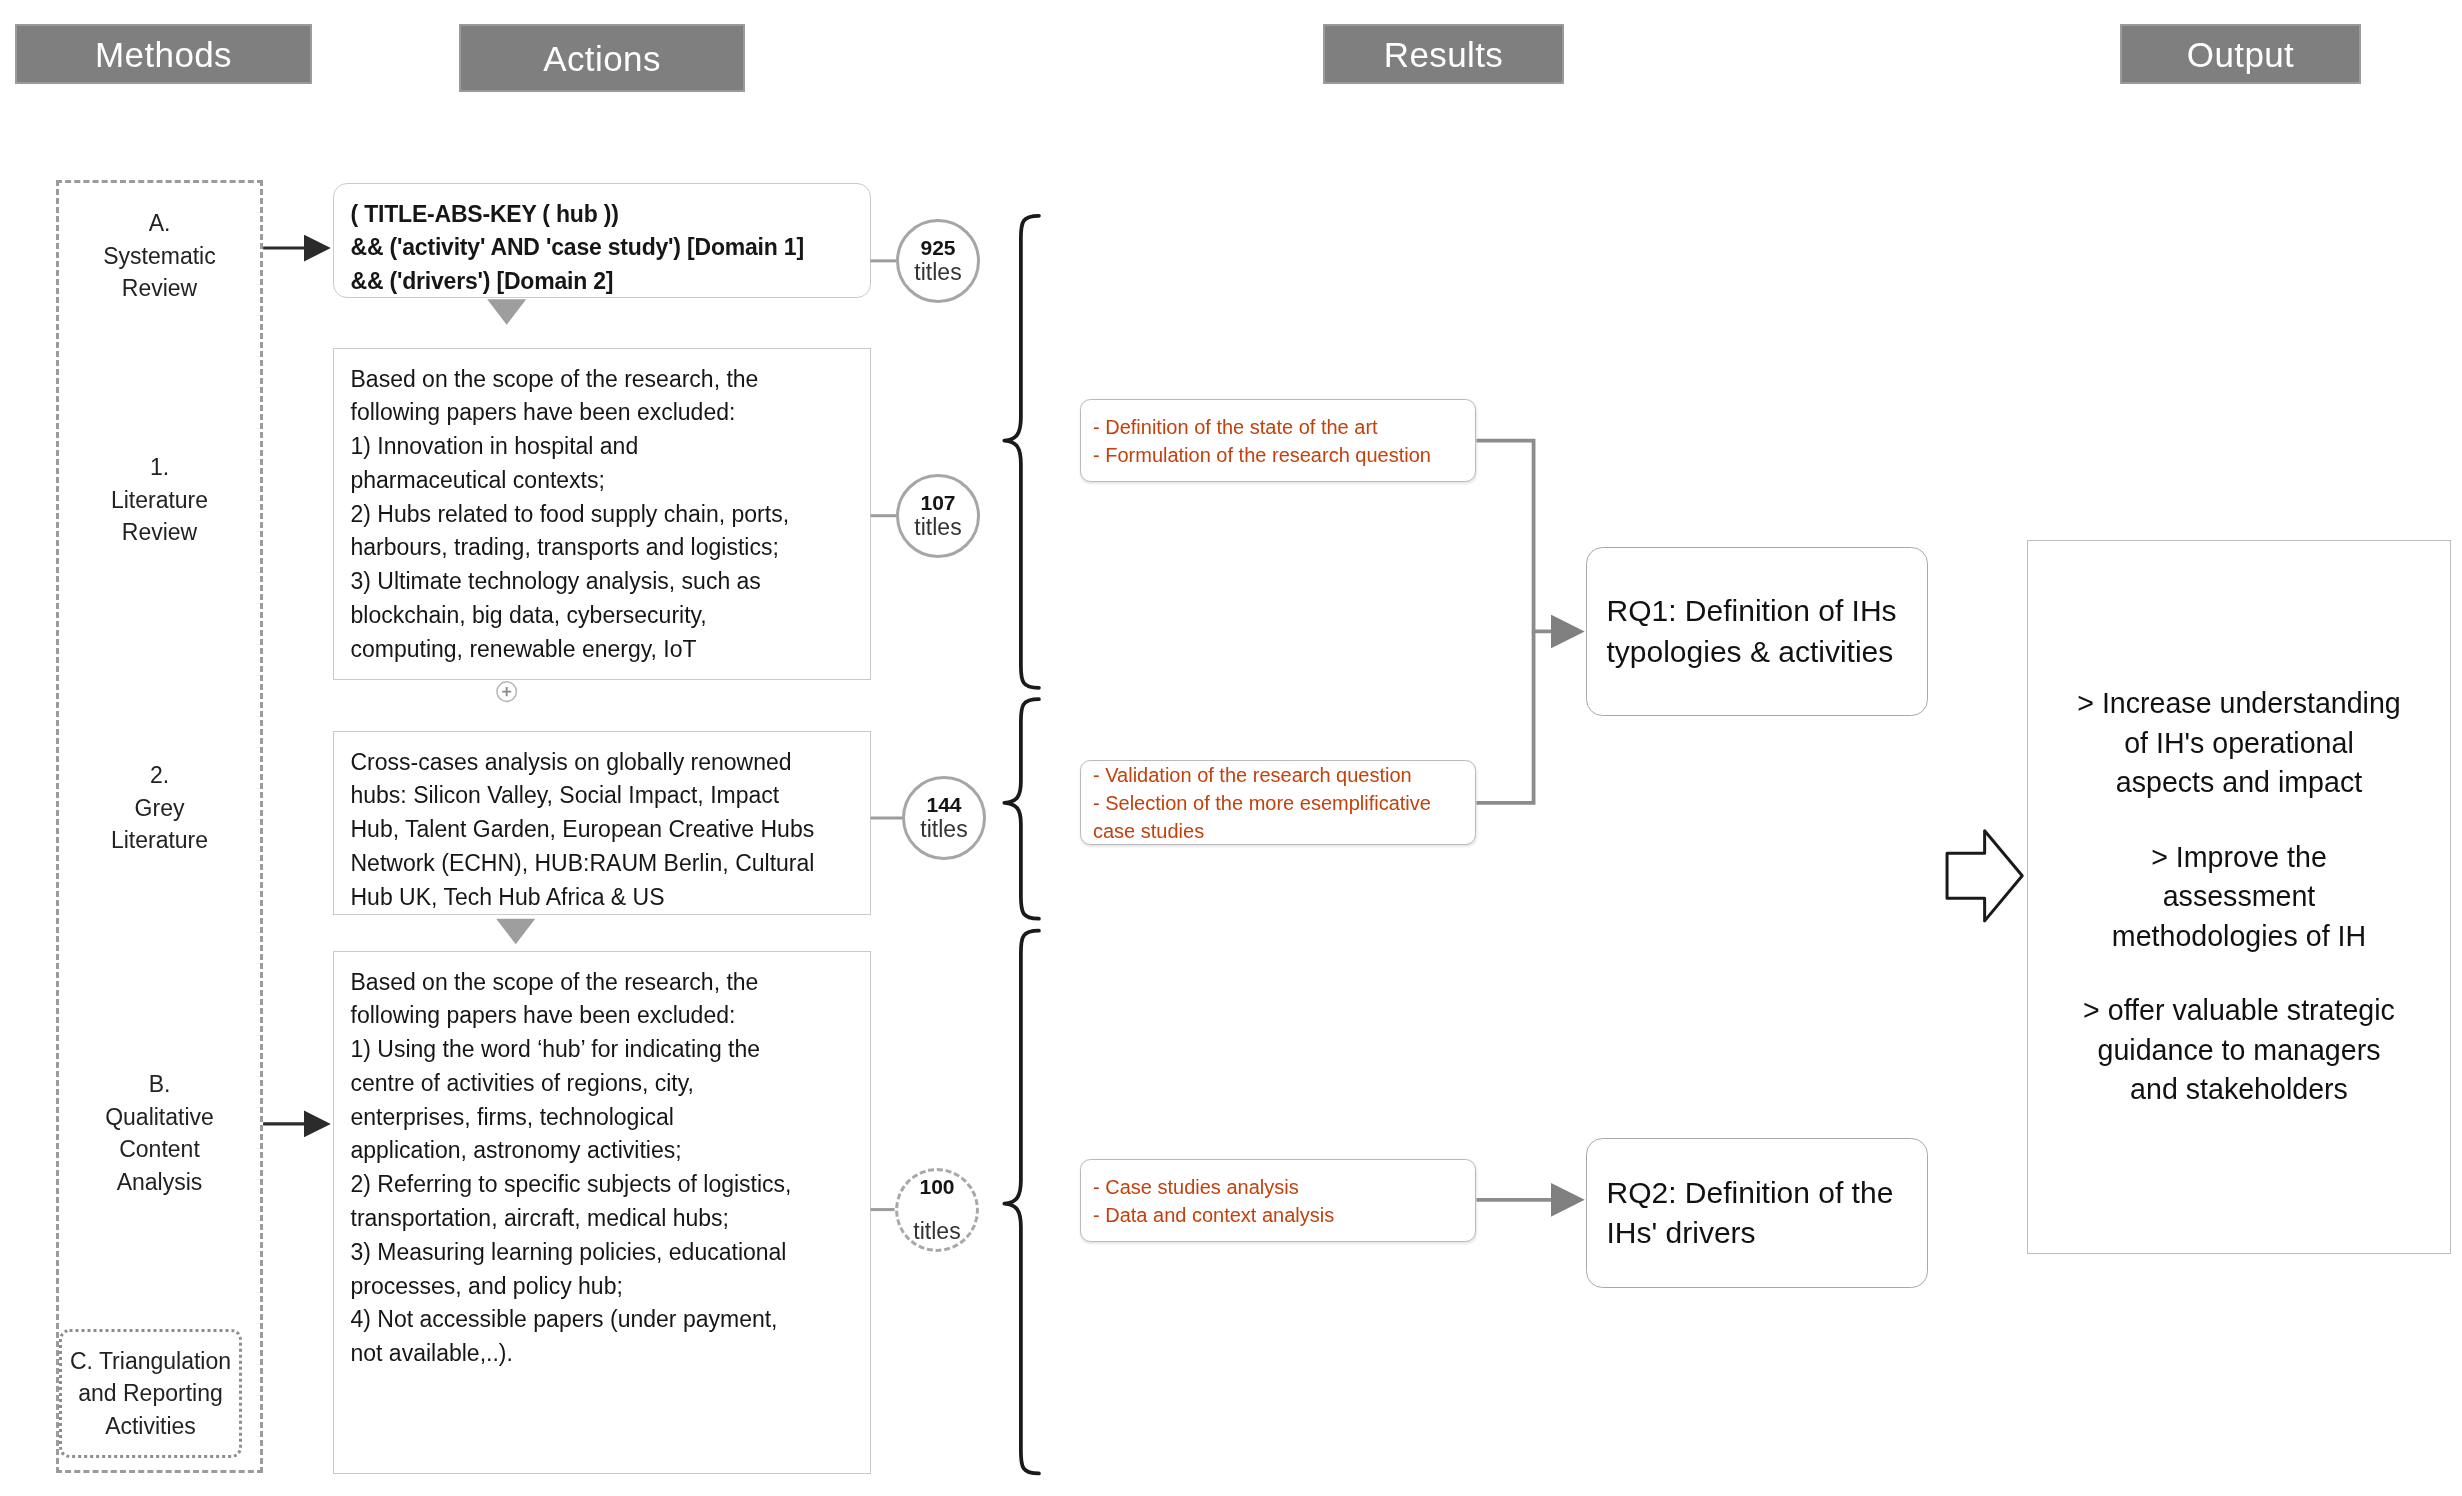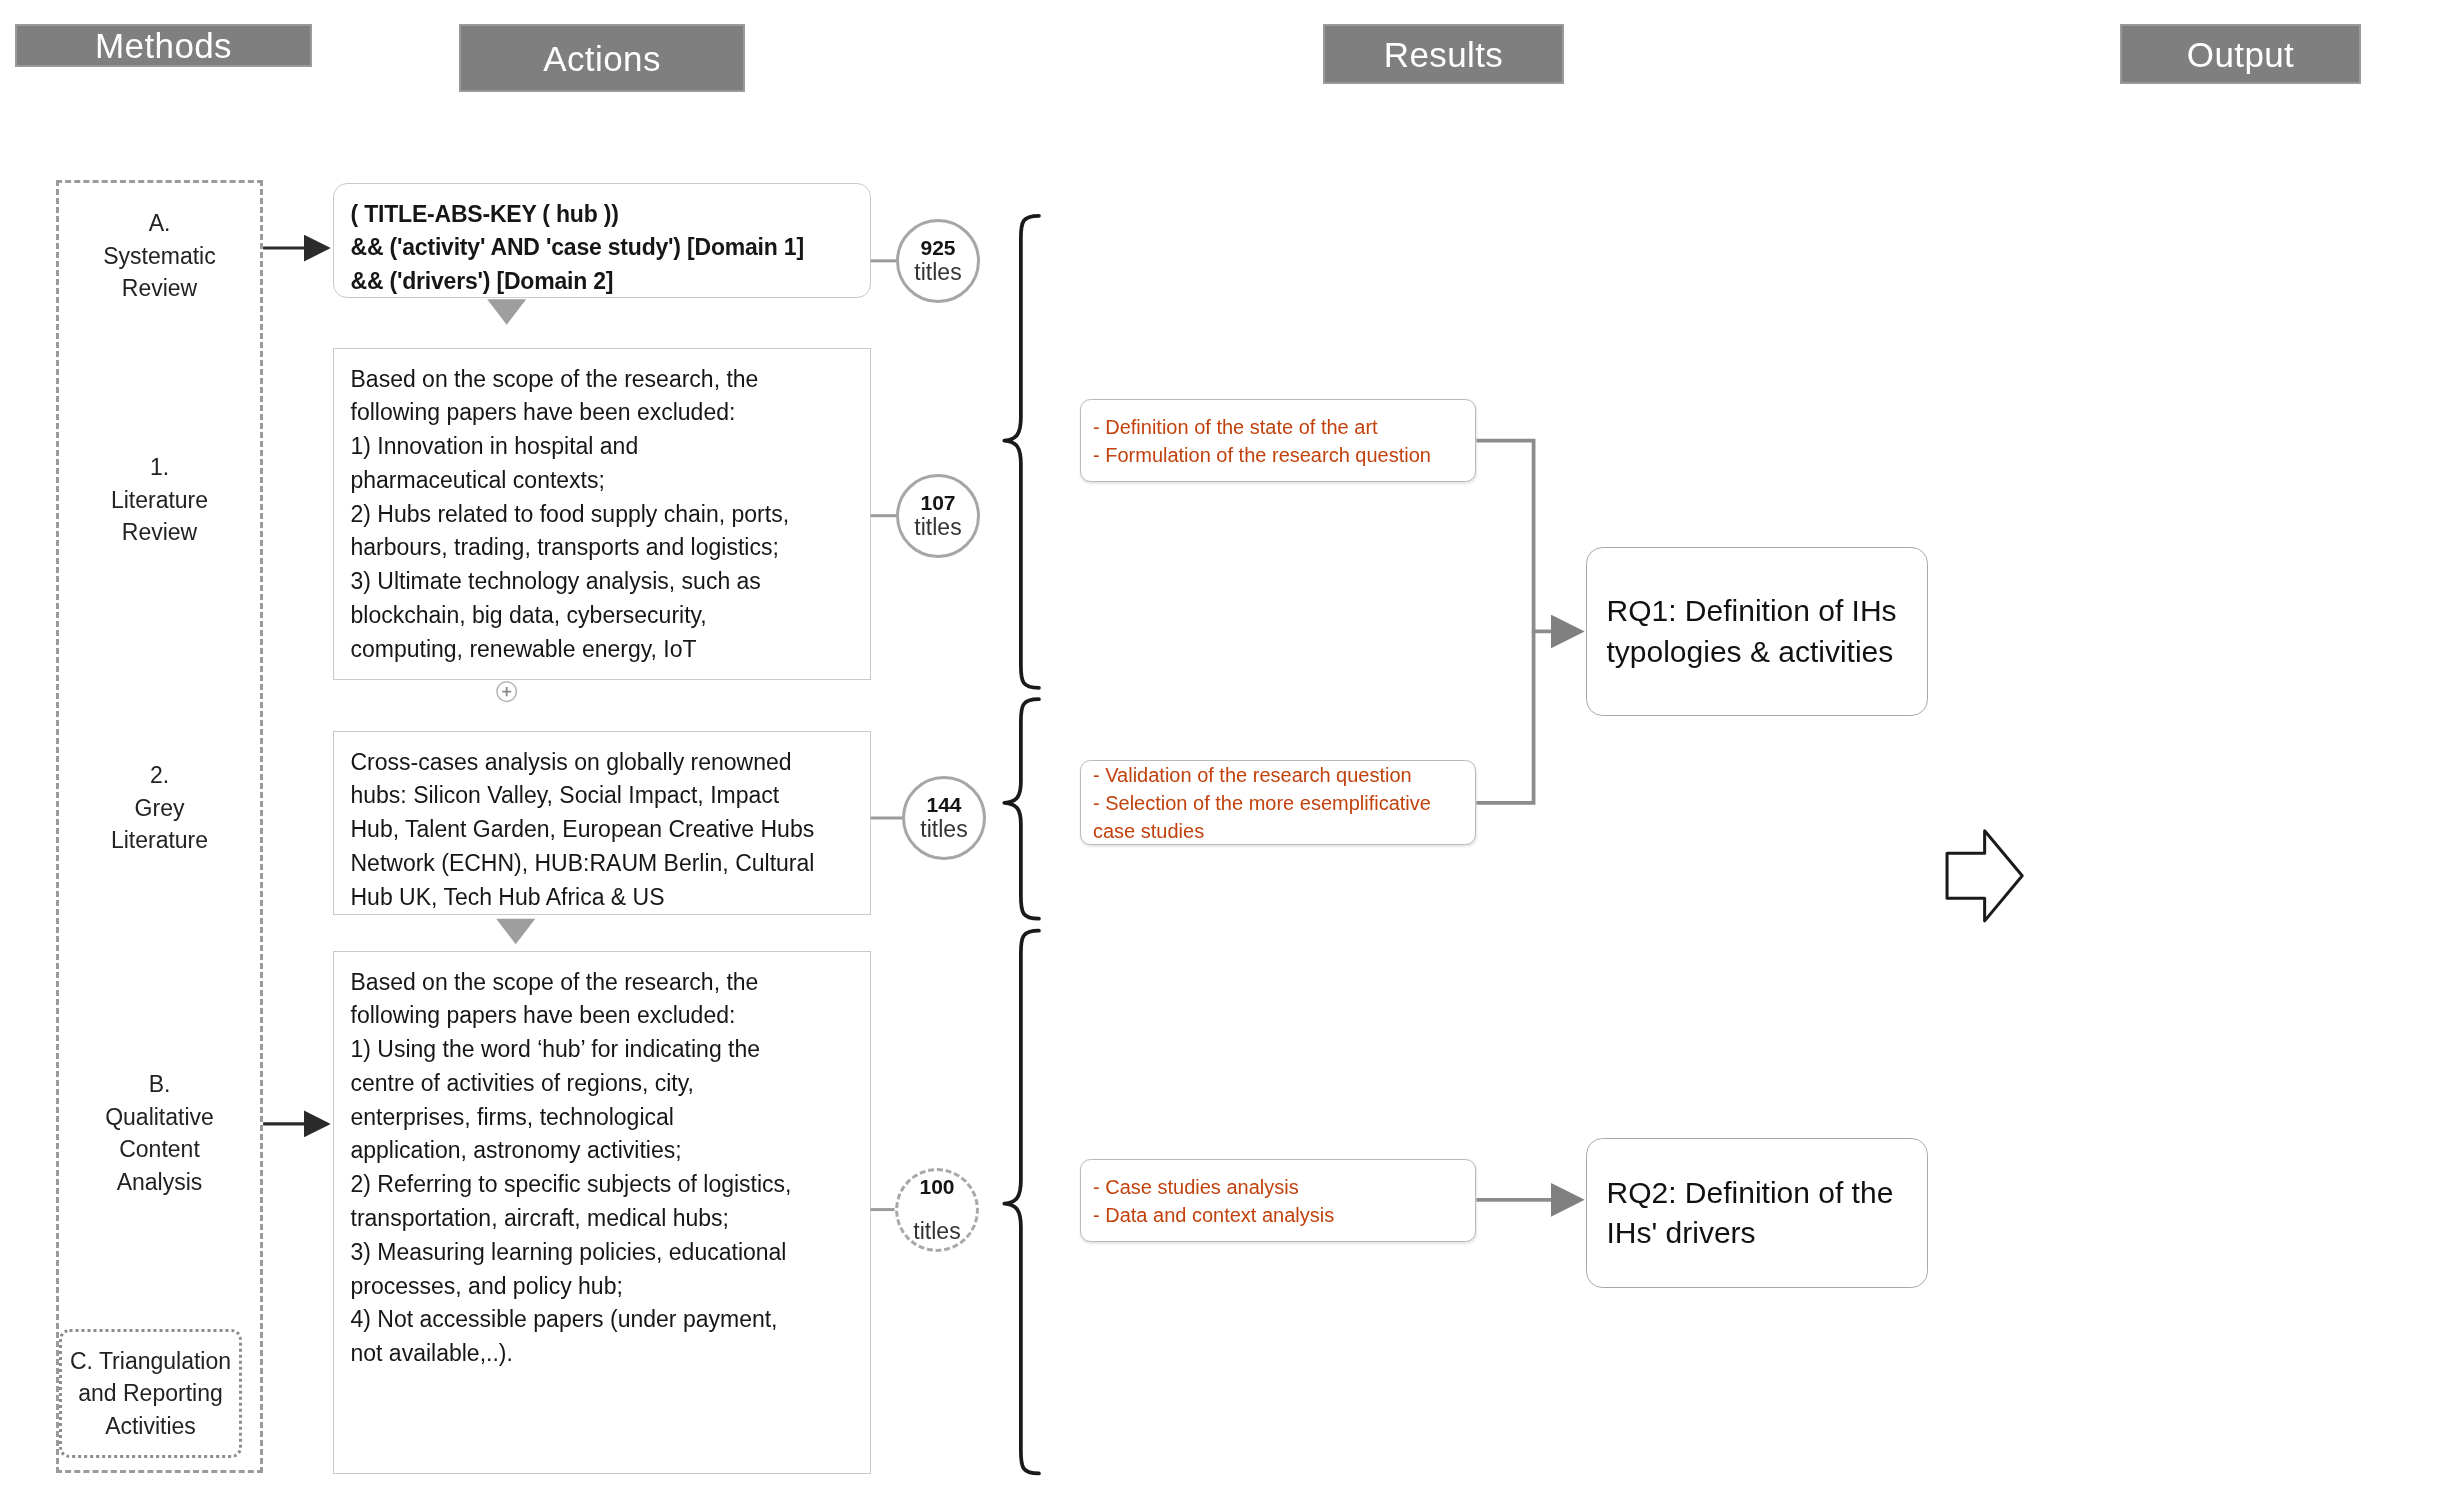--- a/index.html
+++ b/index.html
@@ -173,21 +173,21 @@
     width: 2462px;
     height: 1496px;
     pointer-events: none;
   }
 </style>
 </head>
 <body>
 
 <div id="canvas">
 
-  <div class="col-header" style="left:15px; top:24px; width:297px; height:43px;text-align:center;">
+  <div class="col-header" style="left:15px; top:24px; width:297px; height:60px;text-align:center;">
     <span>Methods</span>
   </div>
   <div class="col-header" style="left:459px; top:24px; width:286px; height:68px;">
     <span>Actions</span>
   </div>
   <div class="col-header" style="left:1323px; top:24px; width:241px; height:60px;">
     <span>Results</span>
   </div>
   <div class="col-header" style="left:2120px; top:24px; width:241px; height:60px;">
     <span>Output</span>
@@ -278,20 +278,33 @@
 
   <div class="result-box" style="left:1080px; top:1159px; width:396px; height:83px;">- Case studies analysis
 - Data and context analysis</div>
 
   <div class="rq-box" style="left:1586px; top:547px; width:342px; height:169px;">RQ1: Definition of IHs
 typologies &amp; activities</div>
 
   <div class="rq-box" style="left:1586px; top:1138px; width:342px; height:150px;">RQ2: Definition of the
 IHs' drivers</div>
 
+  <div class="output-box" style="left:2027px; top:540px; width:424px; height:714px;">
+    <p class="output-line">&gt; Increase understanding
+of IH's operational
+aspects and impact</p>
+    <div class="output-gap"></div>
+    <p class="output-line">&gt; Improve the
+assessment
+methodologies of IH</p>
+    <div class="output-gap"></div>
+    <p class="output-line">&gt; offer valuable strategic
+guidance to managers
+and stakeholders</p>
+  </div>
 
   <svg class="overlay" viewBox="0 0 3275 1990" xmlns="http://www.w3.org/2000/svg">
     <defs>
       <marker id="arrowDark" markerWidth="9" markerHeight="9" refX="7" refY="4.5" orient="auto">
         <path d="M0,0 L9,4.5 L0,9 z" fill="#2b2b2b"></path>
       </marker>
       <marker id="arrowGrey" markerWidth="9" markerHeight="9" refX="7" refY="4.5" orient="auto">
         <path d="M0,0 L9,4.5 L0,9 z" fill="#808080"></path>
       </marker>
     </defs>

